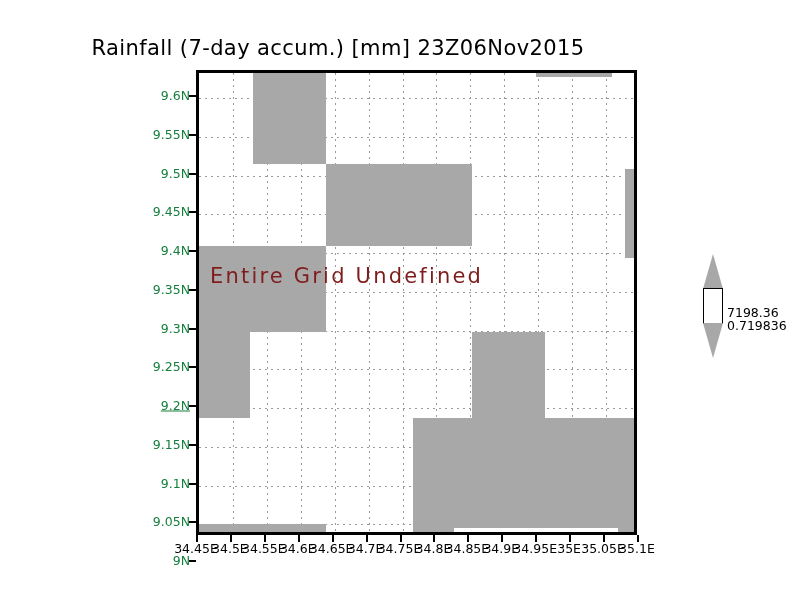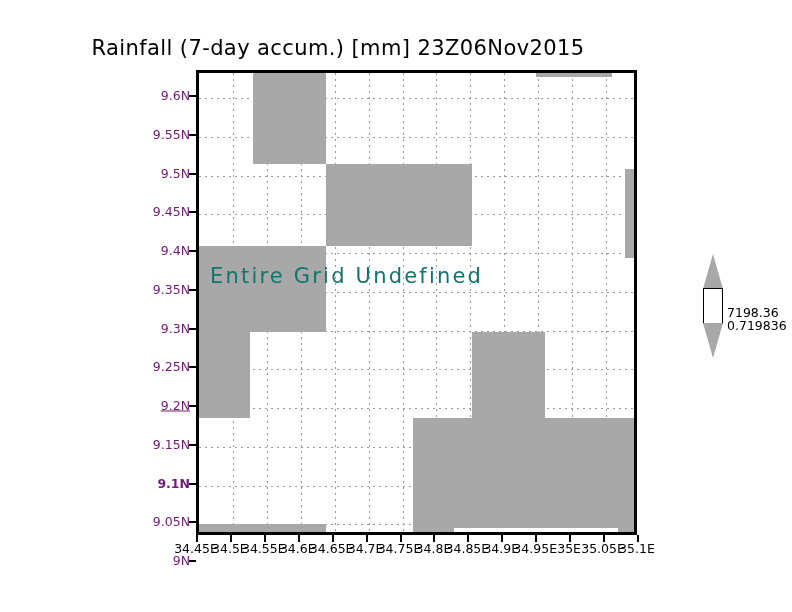--- a/index.html
+++ b/index.html
@@ -74,21 +74,21 @@
   }
 
   
   #undefined-message {
     position: absolute;
     left: 210px;
     top: 264px;
     font-family: "DejaVu Sans", sans-serif;
     font-size: 21px;
     letter-spacing: 2.2px;
-    color: #0f766e;
+    color: #7f1d1d;
     white-space: pre;
   }
 
   
   .tick-x {
     position: absolute;
     width: 2px;
     height: 7px;
     background: #000000;
   }
@@ -99,21 +99,21 @@
     background: #000000;
   }
 
   
   .ylabel {
     position: absolute;
     right: 0;
     transform: translateY(-50%);
     font-family: "DejaVu Sans", sans-serif;
     font-size: 12.5px;
-    color: #701a75;
+    color: #15803d;
     white-space: pre;
     text-align: center;
     margin-left: 36px;
   }
   #ylabels {
     position: absolute;
     left: 96px;
     top: 70px;
     width: 94px;
     height: 465px;
@@ -274,21 +274,21 @@
     <div class="ylabel" style="top: 25px;">9.6N</div>
     <div class="ylabel" style="top: 63.75px;">9.55N</div>
     <div class="ylabel" style="top: 102.5px;">9.5N</div>
     <div class="ylabel" style="top: 141.25px;">9.45N</div>
     <div class="ylabel" style="top: 180px;">9.4N</div>
     <div class="ylabel" style="top: 218.75px;">9.35N</div>
     <div class="ylabel" style="top: 257.5px;">9.3N</div>
     <div class="ylabel" style="top: 296.25px;">9.25N</div>
     <div class="ylabel" style="top: 335px; text-decoration: underline;">9.2N</div>
     <div class="ylabel" style="top: 373.75px;">9.15N</div>
-    <div class="ylabel" style="top: 412.5px; font-weight: bold;">9.1N</div>
+    <div class="ylabel" style="top: 412.5px;">9.1N</div>
     <div class="ylabel" style="top: 451.25px;">9.05N</div>
     <div class="ylabel" style="top: 490px;">9N</div>
   </div>
 <div id="xlabels">
     <div class="xlabel" style="left: 0px;">34.45E</div>
     <div class="xlabel" style="left: 33.92px;">34.5E</div>
     <div class="xlabel" style="left: 67.84px;">34.55E</div>
     <div class="xlabel" style="left: 101.76px;">34.6E</div>
     <div class="xlabel" style="left: 135.68px;">34.65E</div>
     <div class="xlabel" style="left: 169.6px;">34.7E</div>

